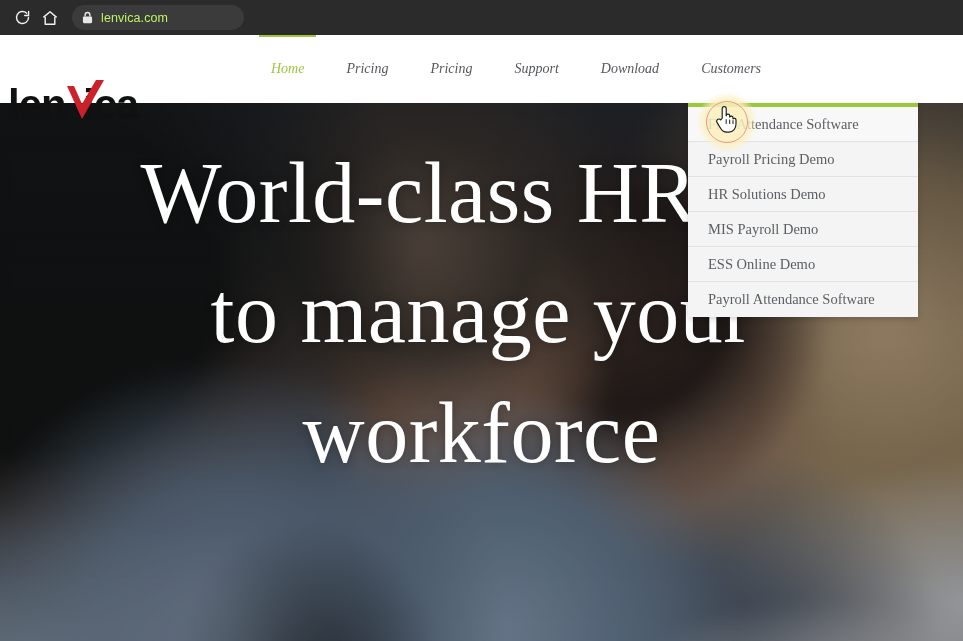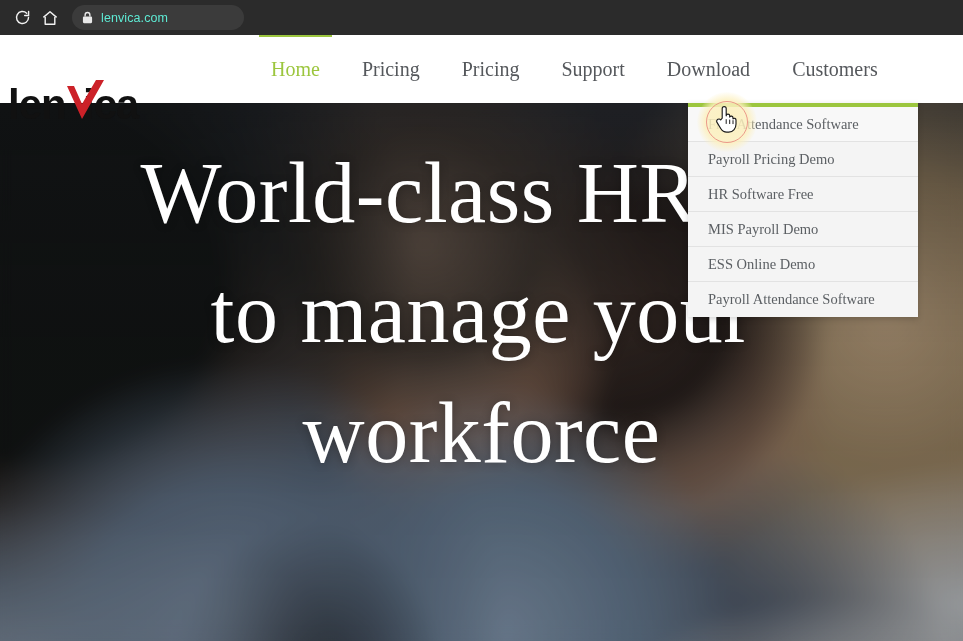--- a/index.html
+++ b/index.html
@@ -21,21 +21,21 @@
     flex:0 0 auto; cursor:pointer;
   }
   .chrome-btn svg{ display:block; }
   .urlbar{
     margin-left:8px; height:25px; flex:0 0 auto; width:172px;
     background:#3b3b3b; border-radius:13px;
     display:flex; align-items:center; padding:0 10px; gap:8px; cursor:text;
   }
   .urlbar .lock{ flex:0 0 auto; display:flex; align-items:center; }
   .url-text{
-    color:#5eead4; font-size:12.5px; letter-spacing:.1px; white-space:nowrap;
+    color:#bef264; font-size:12.5px; letter-spacing:.1px; white-space:nowrap;
     font-family:"Liberation Sans", sans-serif;
   }
   .chrome-spacer{ flex:1 1 auto; }
 
   
   .page{ position:absolute; left:0; top:35px; width:963px; height:606px; overflow:hidden; }
 
   
   .hero{
     position:absolute; left:0; top:68px; width:963px; height:538px; overflow:hidden;
@@ -103,21 +103,21 @@
 
   .nav-list{
     position:absolute; left:250px; top:0; height:68px;
     display:flex; align-items:center; gap:0;
     z-index:31;
   }
   .nav-item{
     position:relative; height:68px; display:flex; align-items:center;
     padding:17px 21px; cursor:pointer;
     font-family:"Liberation Serif", "DejaVu Serif", serif;
-    font-size:20px; color:#55585c; white-space:nowrap;
+    font-size:14px; color:#55585c; white-space:nowrap;font-style:italic;
   }
   .nav-item.active{ color:#9cc63e; }
   .nav-item.active .nav-indicator{
     position:absolute; left:9px; right:9px; top:-3px; height:5px;
     background:#9cc63e;
   }
 
   
   .dropdown{
     position:absolute; left:688px; top:68px; width:230px;
@@ -237,21 +237,21 @@
     </nav>
 
     <div class="dropdown">
       <div class="dd-item hovered">
         <span>Free Attendance Software</span>
       </div>
       <div class="dd-item">
         <span>Payroll Pricing Demo</span>
       </div>
       <div class="dd-item">
-        <span>HR Software Free</span>
+        <span>HR Solutions Demo</span>
       </div>
       <div class="dd-item">
         <span>MIS Payroll Demo</span>
       </div>
       <div class="dd-item">
         <span>ESS Online Demo</span>
       </div>
       <div class="dd-item">
         <span>Payroll Attendance Software</span>
       </div>

